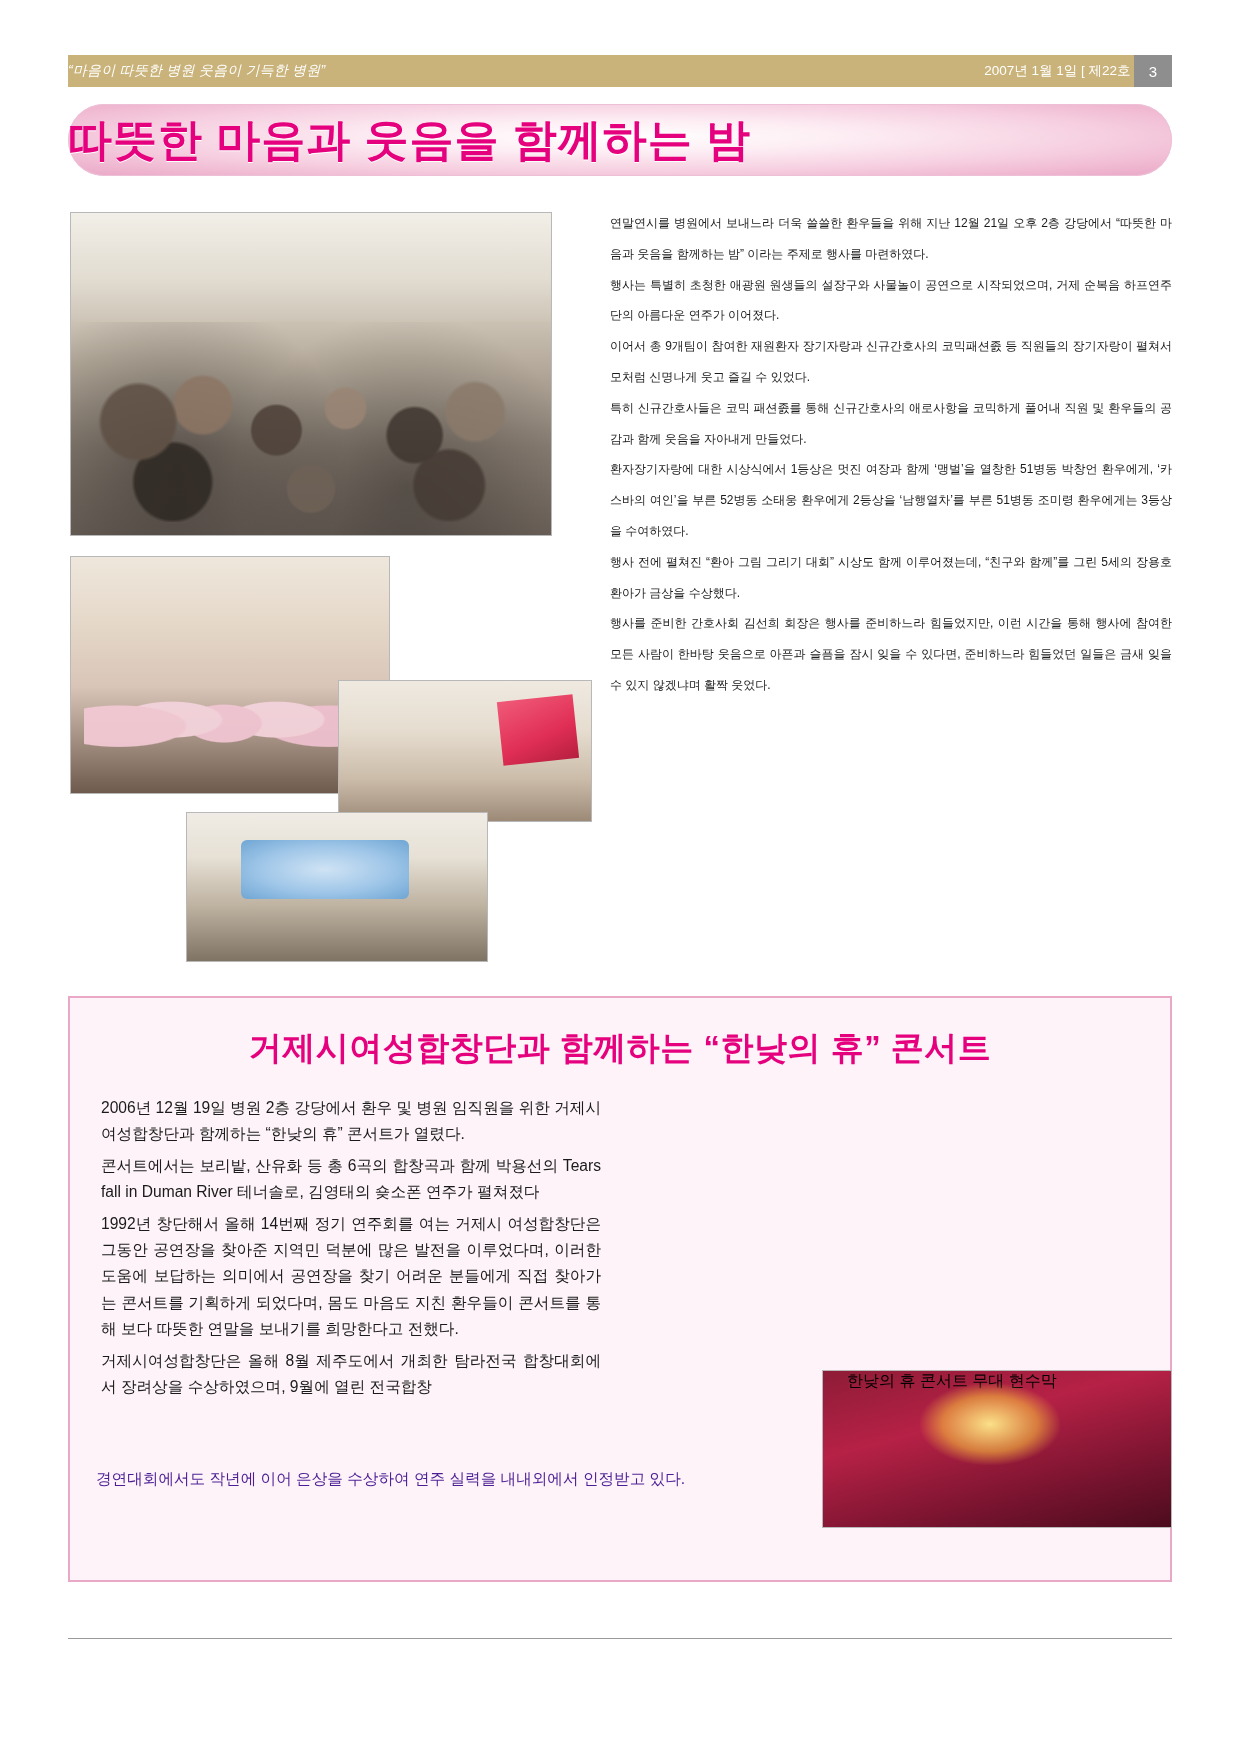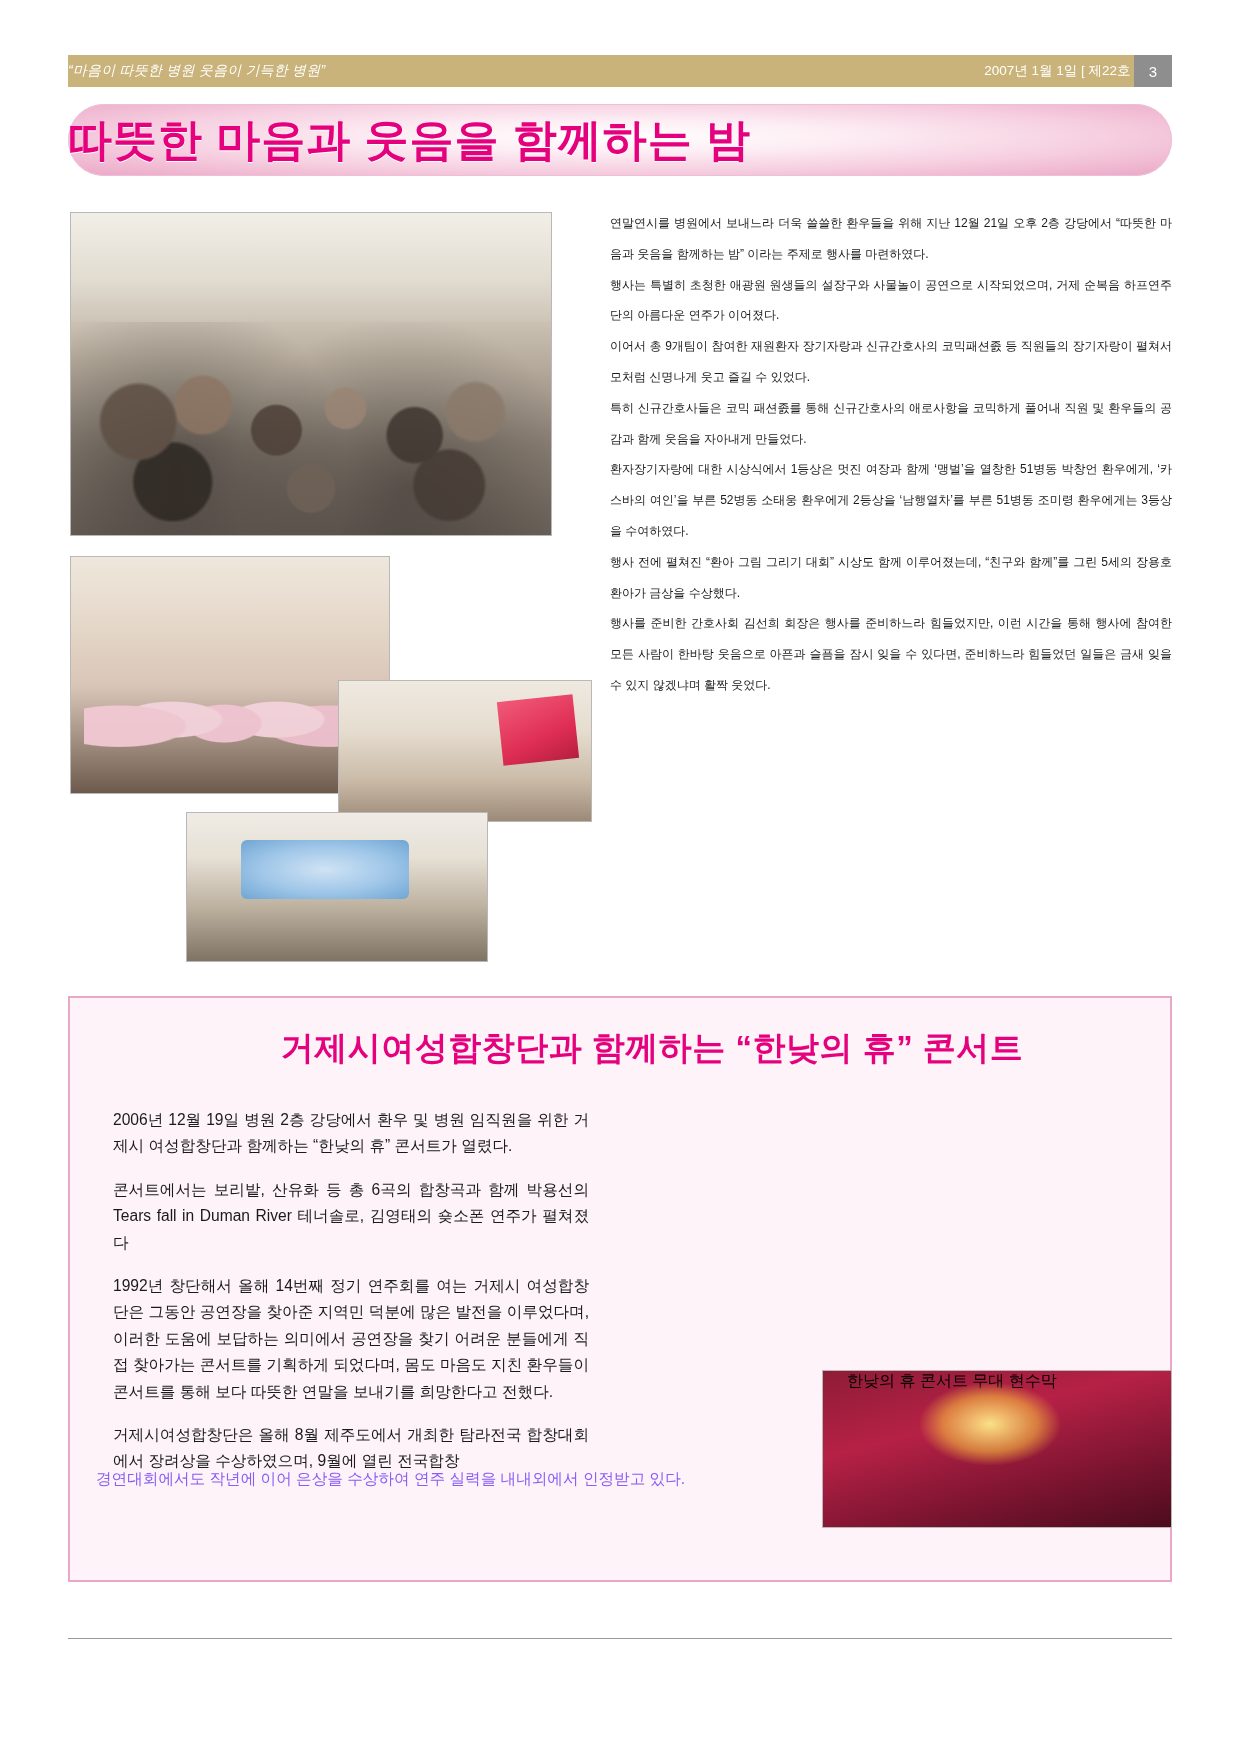--- a/index.html
+++ b/index.html
@@ -216,43 +216,42 @@
     position: absolute;
     left: 0;
     top: 28px;
     width: 100%;
     text-align: center;
     font-size: 33px;
     font-weight: bold;
     color: #e5007e;
     letter-spacing: 0.5px;
     white-space: nowrap;
-    padding-left: 32px;
   }
   .bottom-text {
     position: absolute;
     left: 26px;
     top: 92px;
     width: 510px;
     font-size: 15.6px;
     line-height: 26.4px;
     color: #1a1a1a;
     text-align: justify;
   }
   .bottom-text p {
-    margin: 17px;
+    margin: 5px;
   }
   .bottom-lastline {
     position: absolute;
     left: 26px;
     top: 468px;
     width: 1052px;
     font-size: 15.6px;
     line-height: 26.4px;
-    color: #8b5cf6;
+    color: #4c1d95;
   }
 
   #photo-concert {
     position: absolute;
     left: 556px;
     top: 92px;
     width: 520px;
     height: 340px;
     border: 1px solid #b8b8b8;
     overflow: hidden;

